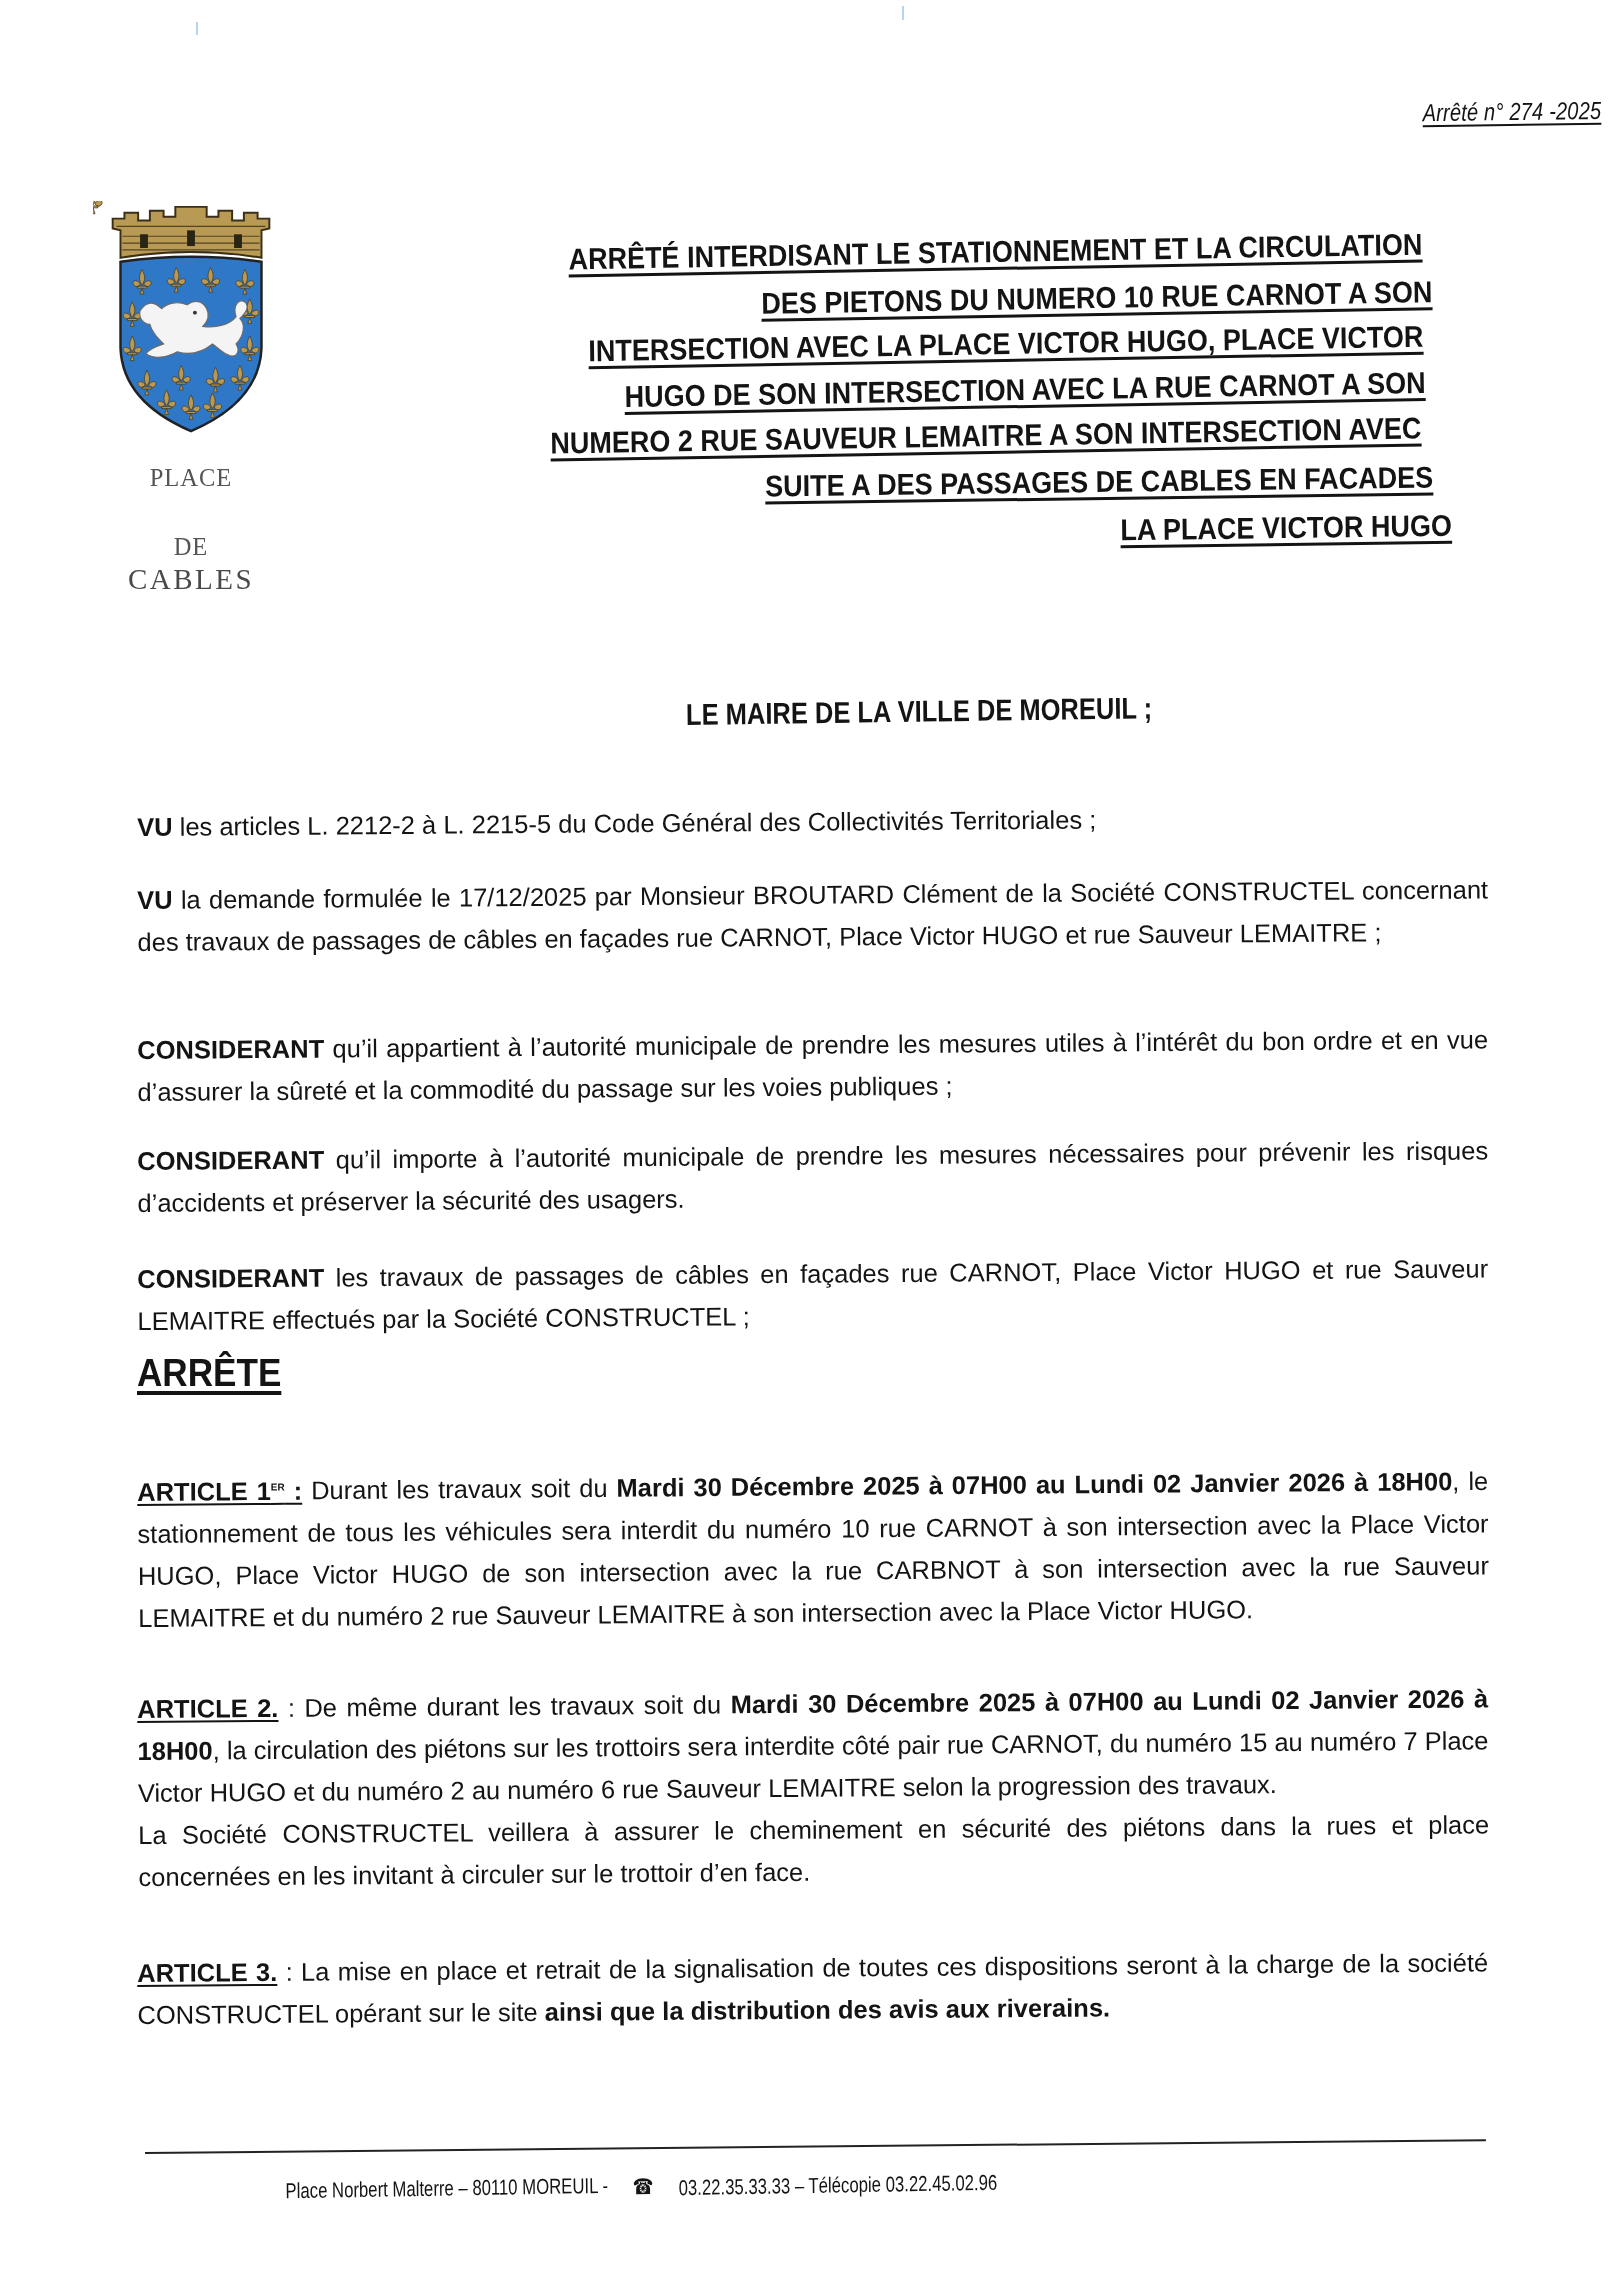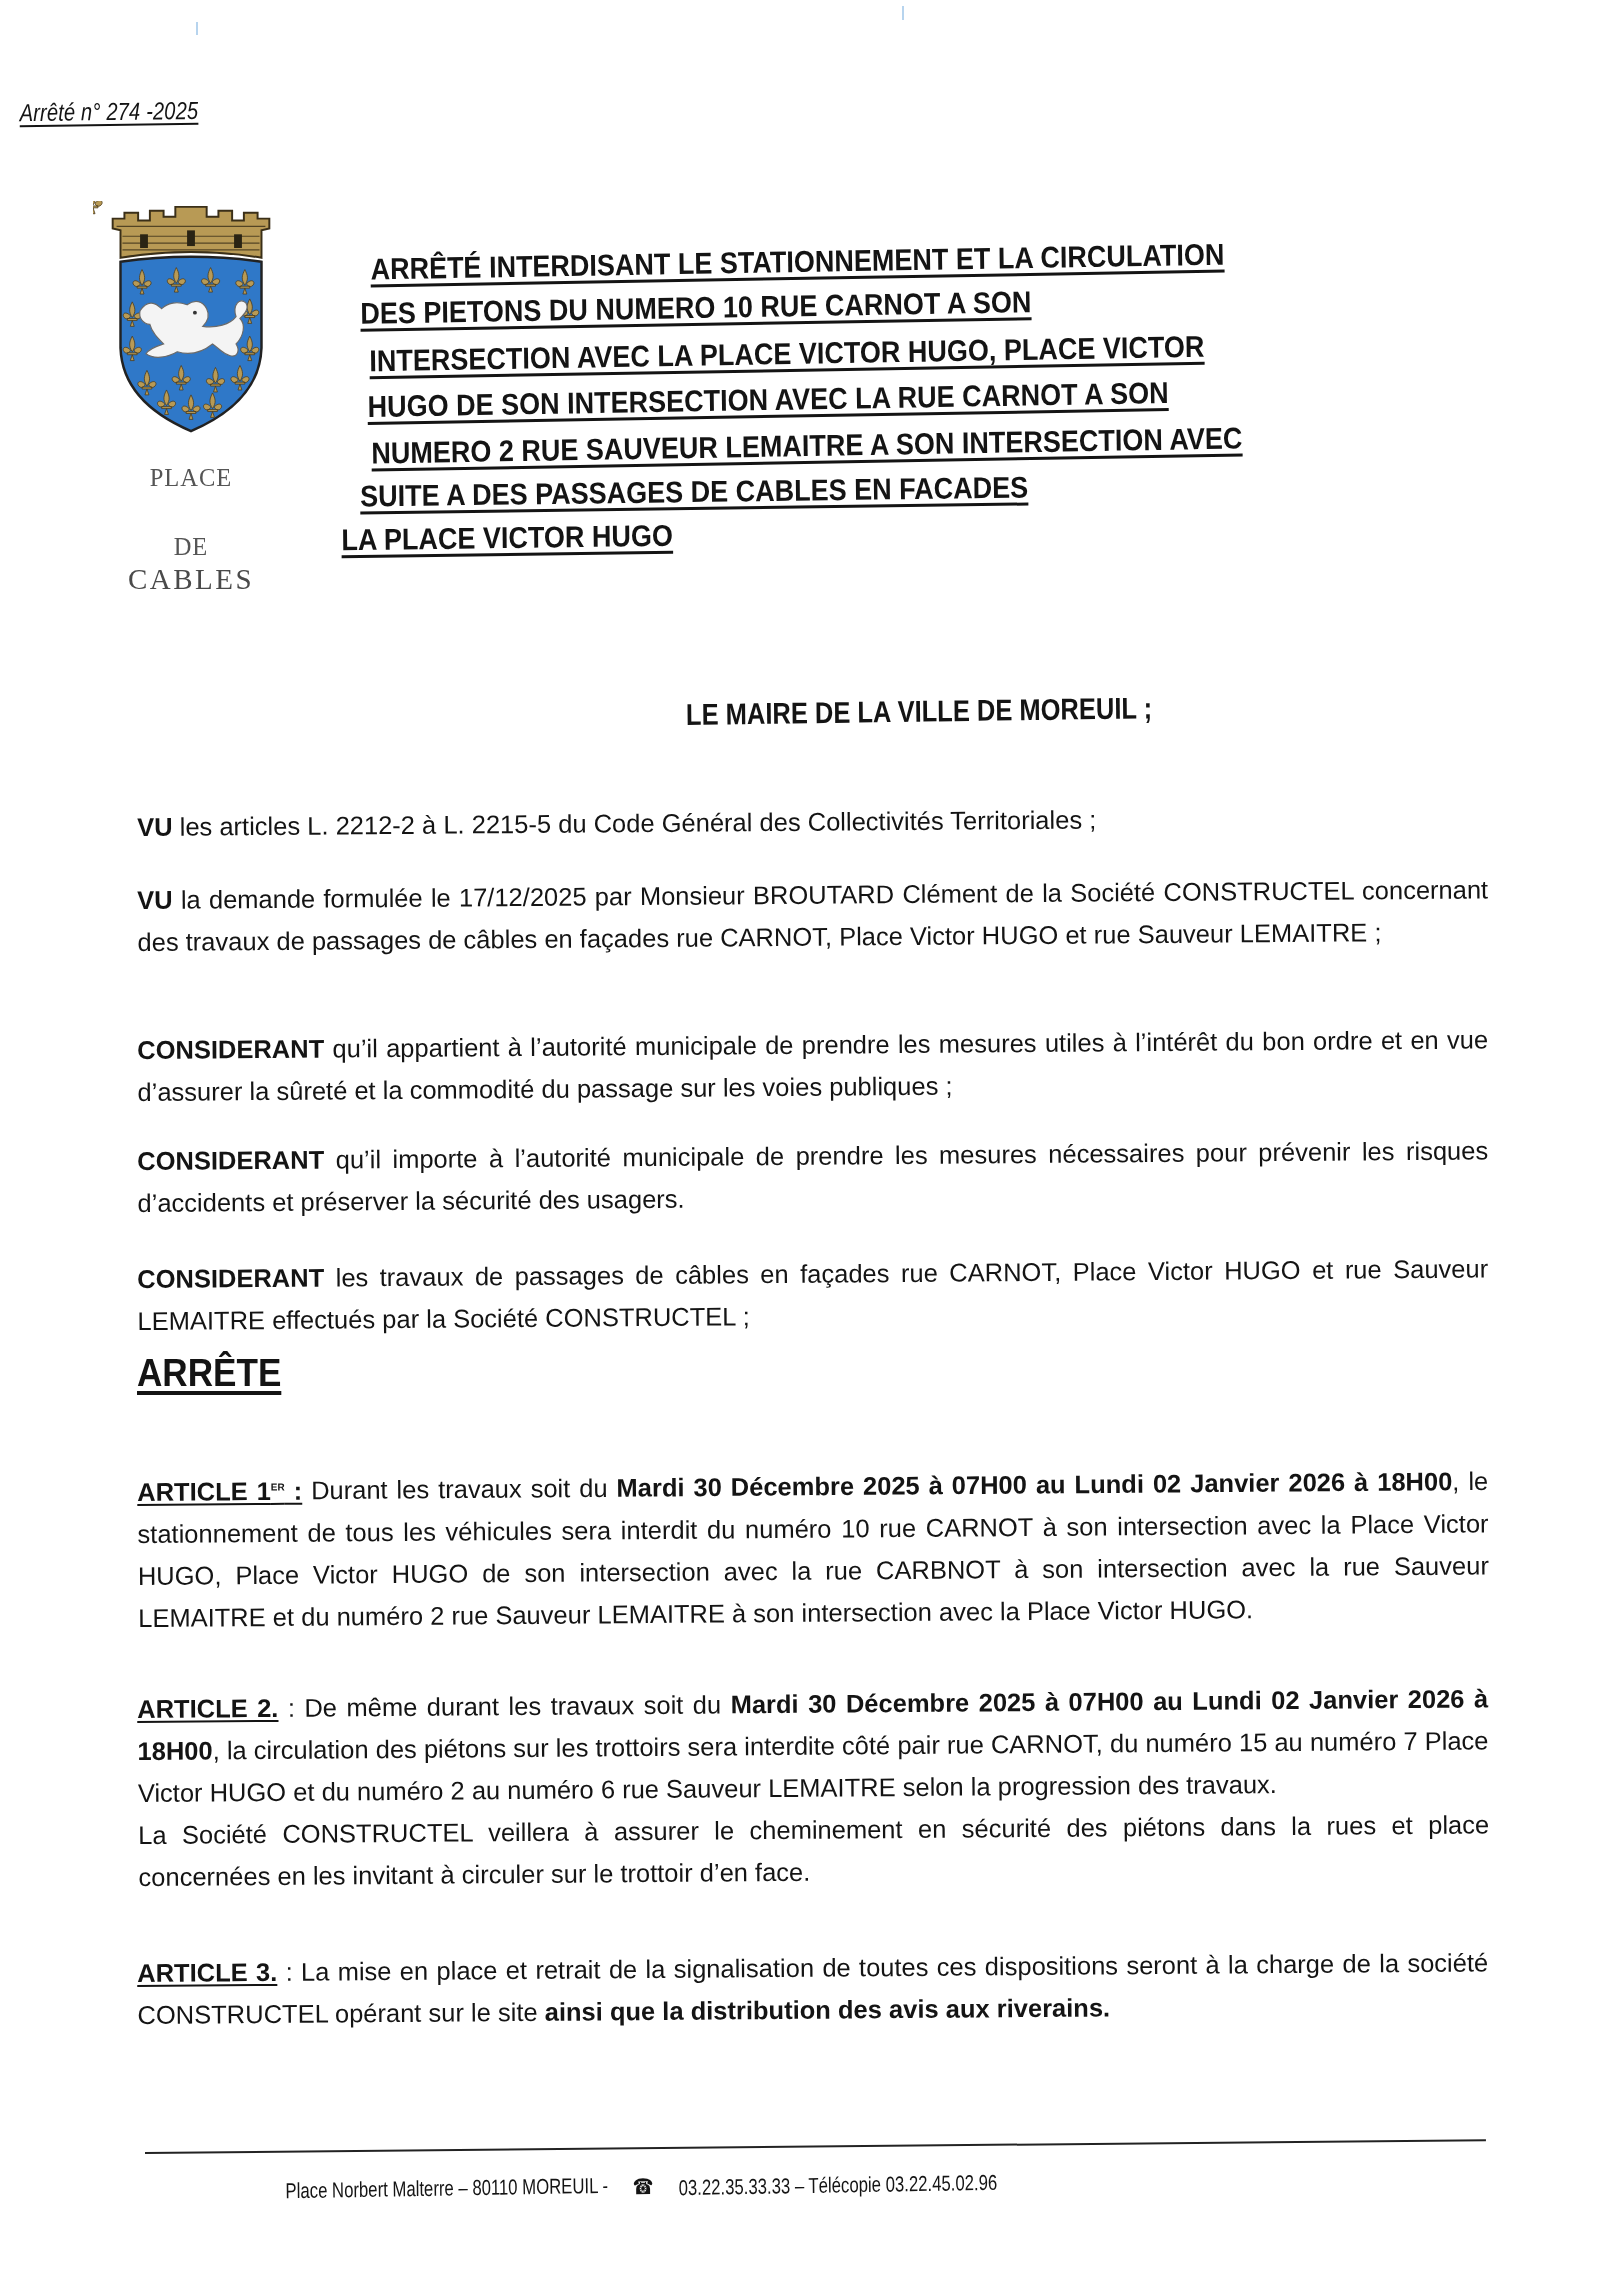--- a/index.html
+++ b/index.html
@@ -1,33 +1,33 @@
 <!DOCTYPE html>
 <html><head>
 <meta charset="utf-8">
 <style>
   html, body { margin: 0; padding: 0; background: #ffffff; }
   body { width: 1621px; height: 2292px; position: relative; overflow: hidden;
          font-family: "Liberation Sans", sans-serif; color: #141414; }
   .page { position: absolute; left: 0; top: 0; width: 1621px; height: 2292px; background: #fff; }
 
-  .arrete-num { position: absolute; left: 0; width: 1621px; top: 98px; text-align: left; }
+  .arrete-num { position: absolute; left: 0; width: 1621px; top: 98px; text-align: right; }
   .arrete-num span { font-family: "Liberation Sans", sans-serif; font-style: italic; font-size: 24.5px;
          text-decoration: underline; text-decoration-thickness: 2px; text-underline-offset: 3.9px;
          display: inline-block; transform: scaleX(0.82) rotate(-0.6deg); letter-spacing: 0.2px; }
 
   .logo-block { position: absolute; left: 88px; top: 201px; width: 206px; }
   .logo-block svg { display: block; margin: 0 auto; }
   .city-label { font-family: "Liberation Serif", serif; text-align: center; color: #555;
                  letter-spacing: 1px; }
   .city-ville { font-size: 24.5px; margin-top: 27.4px; line-height: 29px; }
   .city-de { font-size: 24.5px; line-height: 29px; margin-top: 40px; }
   .city-name { font-size: 29px; line-height: 37px; letter-spacing: 2.5px; color: #4a4a4a; }
 
-  .title { position: absolute; left: 323px; width: 1147px; top: 239px; text-align: left;
+  .title { position: absolute; left: 323px; width: 1147px; top: 229px; text-align: right;
            font-family: "Liberation Sans Narrow", "Liberation Sans", sans-serif; }
   .title .tline { font-weight: bold; font-size: 30px; line-height: 46px; white-space: nowrap;
                   display: block; }
   .title .tline span { display: inline-block; text-decoration: underline; text-decoration-thickness: 2.9px;
                        text-underline-offset: 4.9px; transform: scaleX(0.9); }
   .title .tline.r1 span { transform: scaleX(0.9) rotate(-0.9deg); }
   .title .tline.r2 span { transform: scaleX(0.9) rotate(-0.9deg); }
   .title .tline.r3 span { transform: scaleX(0.9) rotate(-0.9deg); }
   .title .tline.r4 span { transform: scaleX(0.9) rotate(-0.9deg); }
   .title .tline.r5 span { transform: scaleX(0.9) rotate(-0.9deg); }

